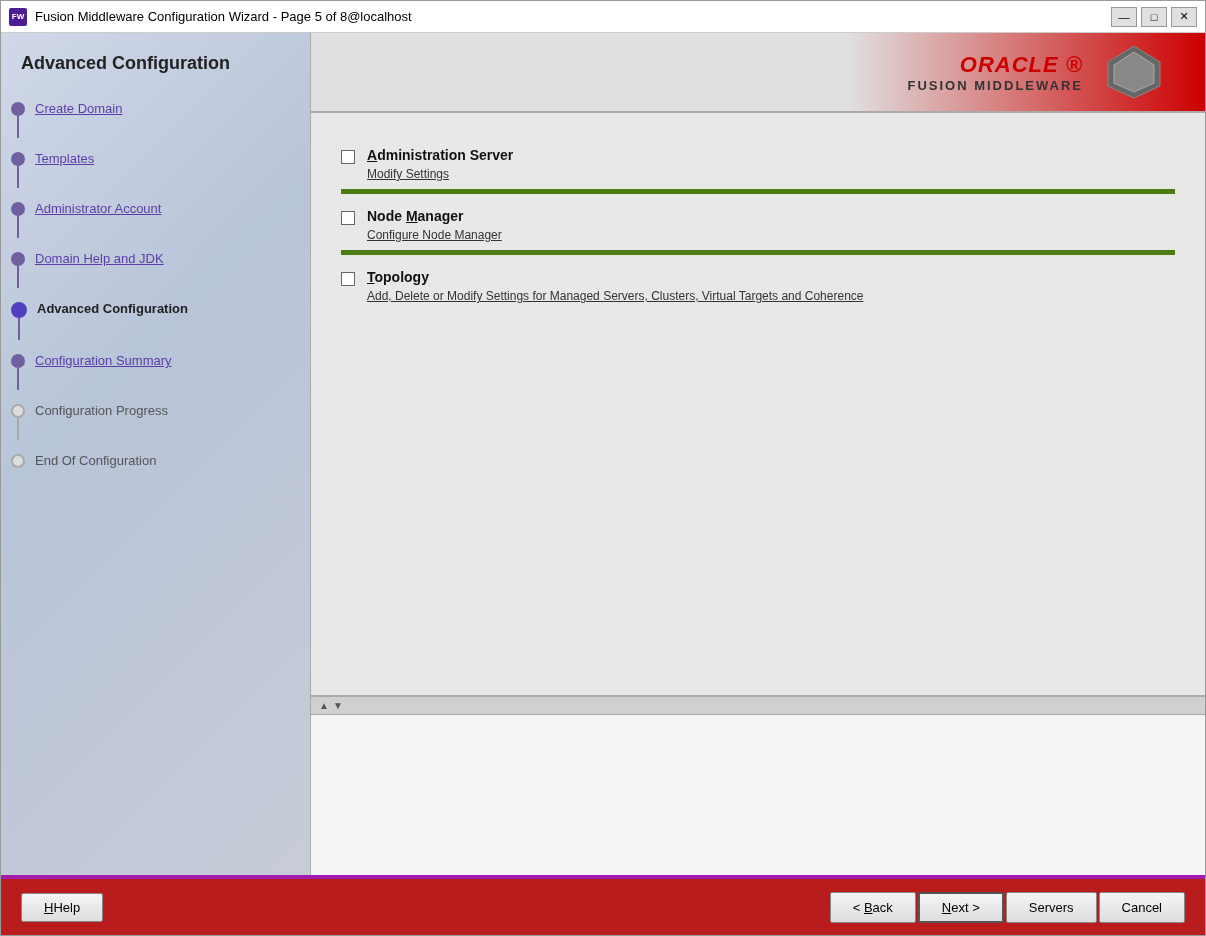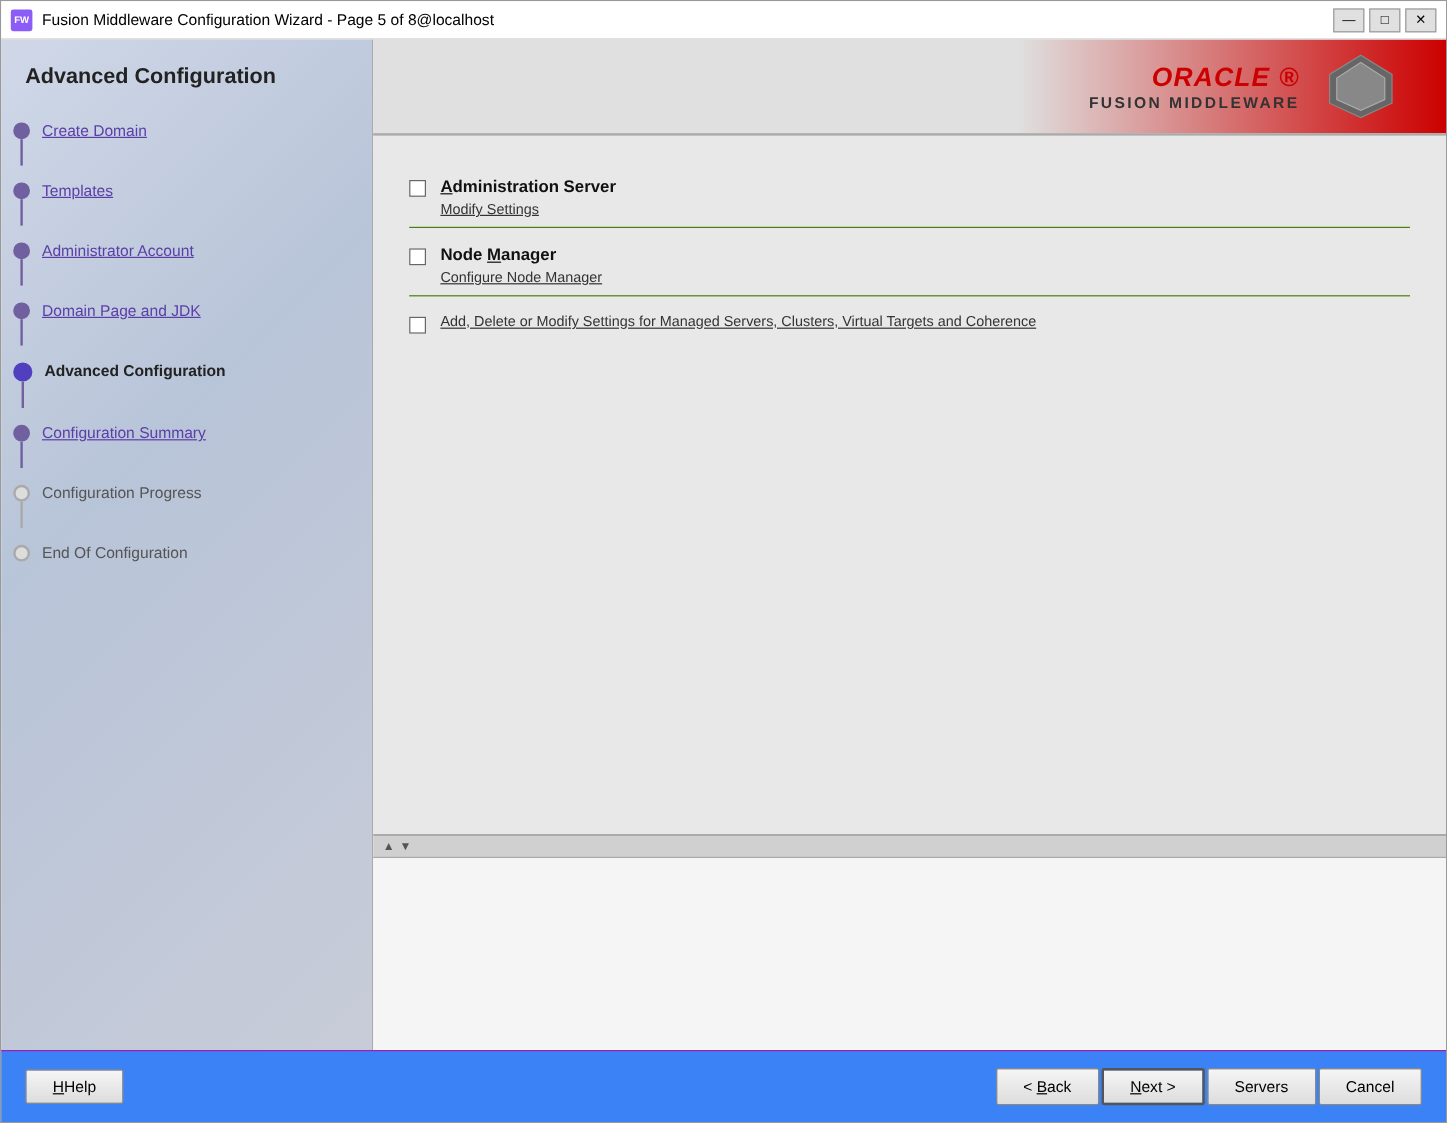--- a/index.html
+++ b/index.html
@@ -29,21 +29,21 @@
       justify-content: space-between;
     }
     .titlebar-left {
       display: flex;
       align-items: center;
       gap: 8px;
     }
     .titlebar-icon {
       width: 18px;
       height: 18px;
-      background: #8b5cf6;
+      background: #4c1d95;
       border-radius: 2px;
       display: flex;
       align-items: center;
       justify-content: center;
       color: white;
       font-size: 10px;
       font-weight: bold;
     }
     .titlebar-title {
       font-size: 13px;
@@ -197,21 +197,21 @@
       background: #e8e8e8;
       display: flex;
       flex-direction: column;
       gap: 0;
     }
 
     .option-row {
       display: flex;
       align-items: flex-start;
       padding: 14px 0 8px 0;
-      border-bottom: 1px solid #4d7c0f;
+      border-bottom: 5px solid #4d7c0f;
       gap: 12px;
     }
     .option-row:last-child {
       border-bottom: none;
     }
     .option-checkbox {
       margin-top: 3px;
       width: 14px;
       height: 14px;
       flex-shrink: 0;
@@ -255,22 +255,22 @@
       cursor: pointer;
     }
     .collapse-arrow {
       font-size: 10px;
       color: #555;
     }
 
     
     .footer {
       height: 60px;
-      background: #3b82f6;
-      border-top: 1px solid #a21caf;
+      background: #b91c1c;
+      border-top: 4px solid #a21caf;
       display: flex;
       align-items: center;
       justify-content: space-between;
       padding: 0 20px;
     }
     .footer-left {}
     .footer-right {
       display: flex;
       gap: 2px;
     }
@@ -334,21 +334,21 @@
           <div class="step-line"></div>
         </div>
         <span class="sidebar-label">Administrator Account</span>
       </div>
 
       <div class="sidebar-item">
         <div class="step-indicator">
           <div class="step-dot done"></div>
           <div class="step-line"></div>
         </div>
-        <span class="sidebar-label">Domain Page and JDK</span>
+        <span class="sidebar-label">Domain Help and JDK</span>
       </div>
 
       <div class="sidebar-item">
         <div class="step-indicator">
           <div class="step-dot active"></div>
           <div class="step-line"></div>
         </div>
         <span class="sidebar-label active">Advanced Configuration</span>
       </div>
 
@@ -412,20 +412,23 @@
             <div class="option-title">
               Node <u>M</u>anager
             </div>
             <div class="option-desc">Configure Node Manager</div>
           </div>
         </div>
 
         <div class="option-row">
           <input type="checkbox" class="option-checkbox" style="">
           <div class="option-text">
+            <div class="option-title">
+              <u>T</u>opology
+            </div>
             <div class="option-desc">Add, Delete or Modify Settings for Managed Servers, Clusters, Virtual Targets and Coherence</div>
           </div>
         </div>
       </div>
 
       <div class="bottom-section">
         <div class="bottom-collapse-bar">
           <span class="collapse-arrow">▲</span>
           <span class="collapse-arrow">▼</span>
         </div>

